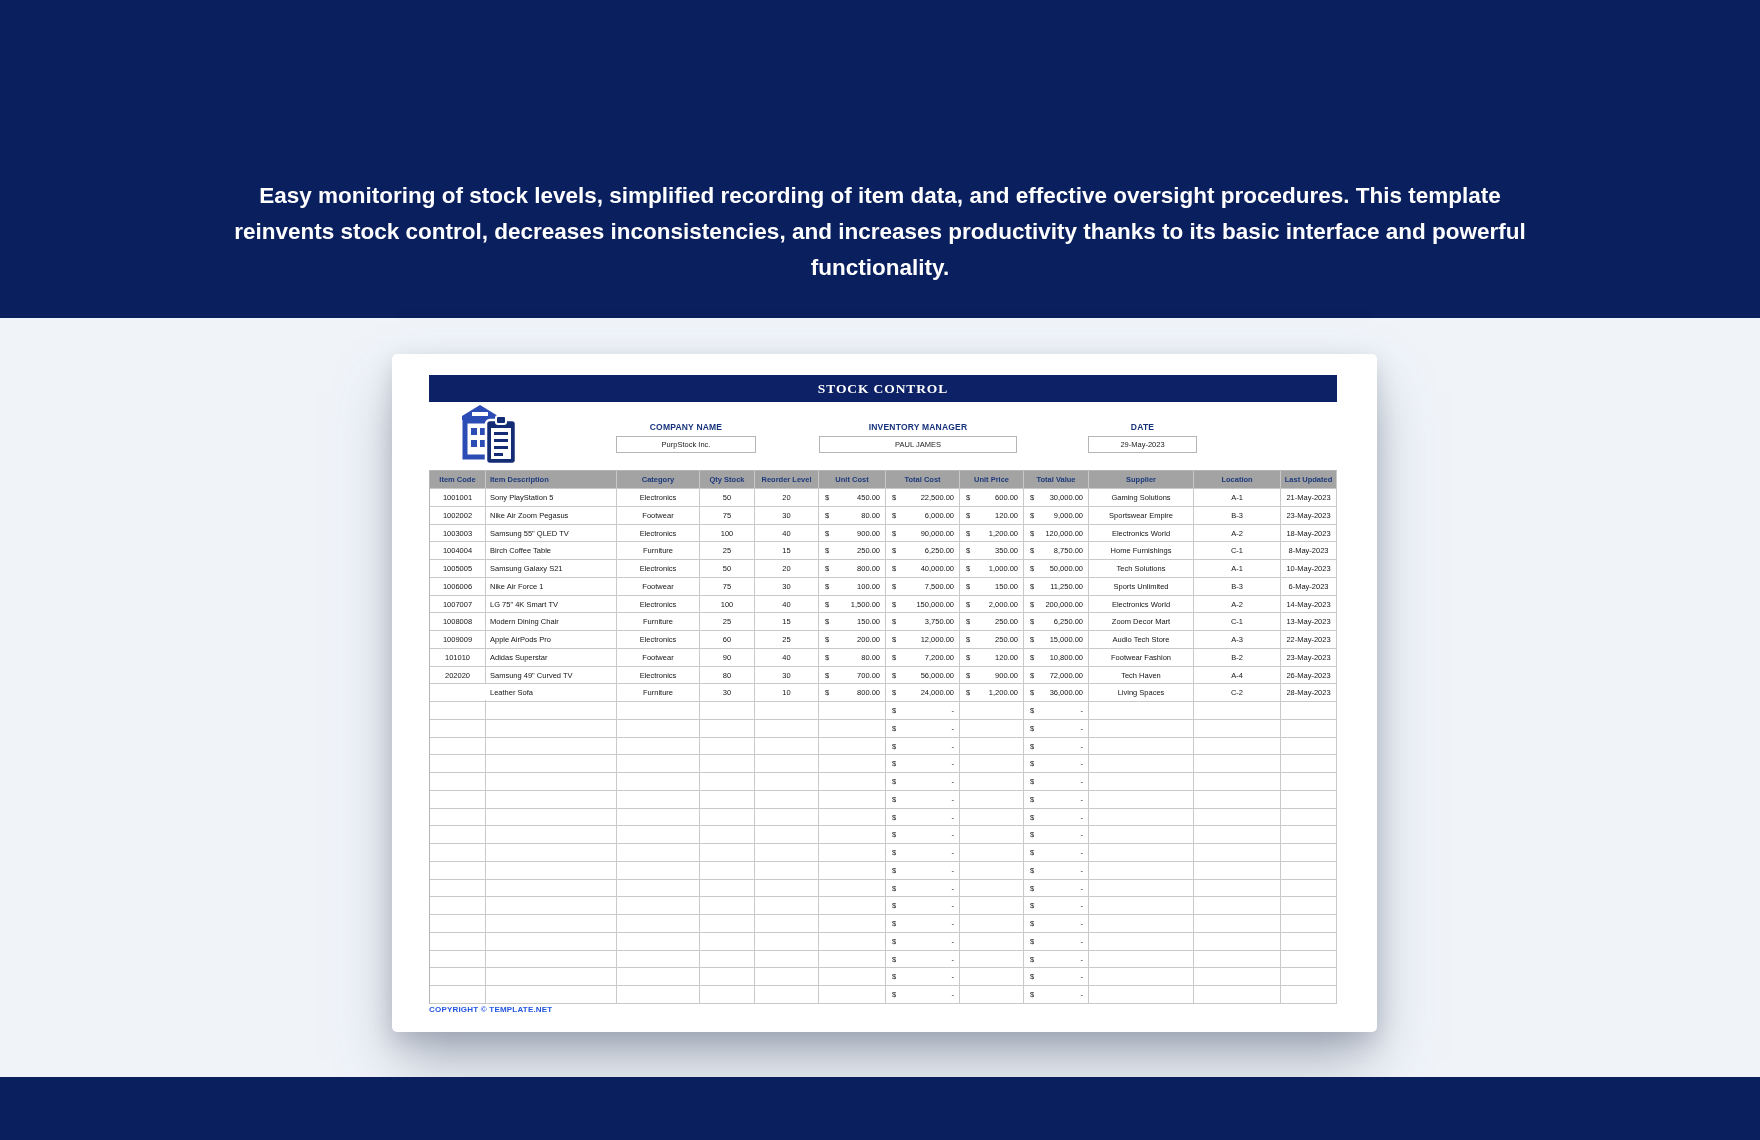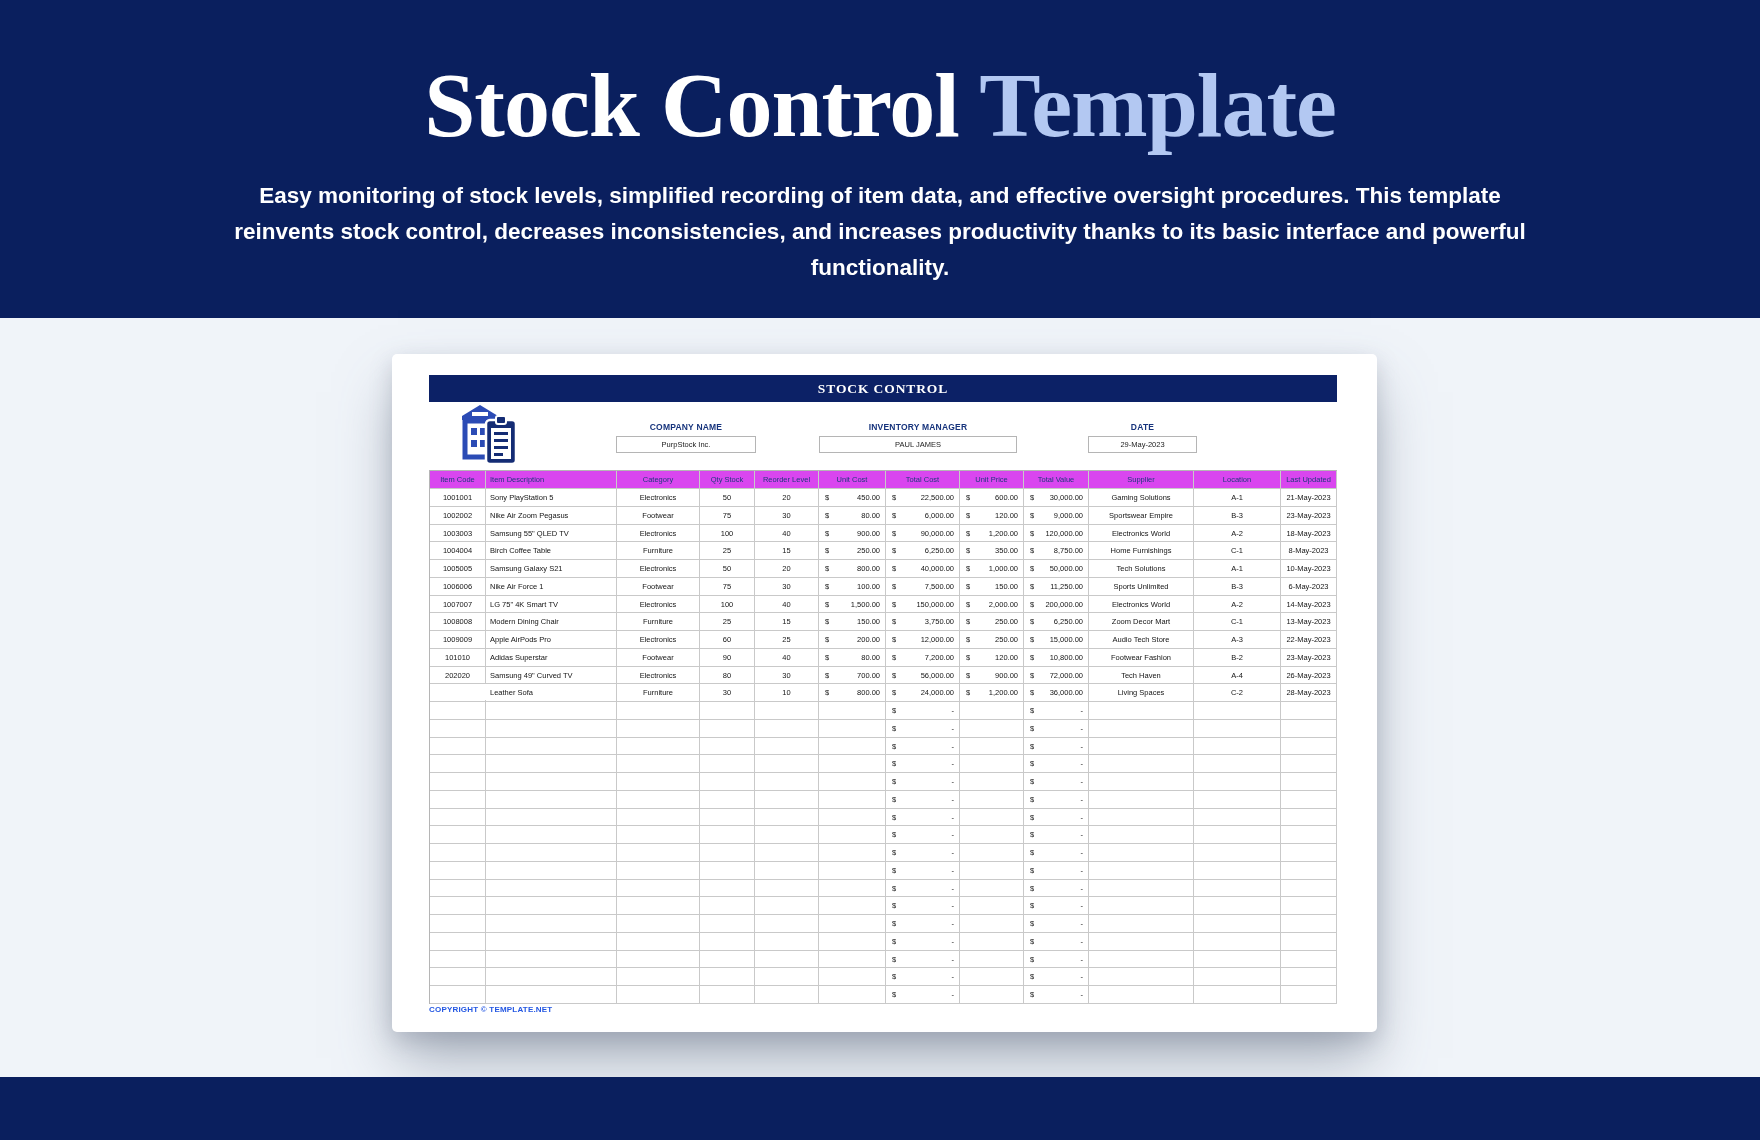--- a/index.html
+++ b/index.html
@@ -35,37 +35,36 @@
              border:1px solid #b5b5b5;font-size:7.5px;text-align:center;color:#222;}
 
   
   .table{position:absolute;left:37px;top:116px;width:907px;
          border-left:1px solid #b5b5b5;border-top:1px solid #b5b5b5;background:#fff;}
   .trow{display:flex;height:17.75px;}
   .trow.header{height:18px;}
   .tcell{box-sizing:border-box;flex:0 0 auto;border-right:1px solid #c9c9c9;
          border-bottom:1px solid #c9c9c9;font-size:7.5px;line-height:17.75px;
          text-align:center;color:#141414;overflow:hidden;white-space:nowrap;}
-  .trow.header .tcell{background:#d946ef;font-weight:400;color:#1d3a7c;line-height:18px;}
+  .trow.header .tcell{background:#a3a3a3;font-weight:700;color:#1d3a7c;line-height:18px;}
   .tcell.desc{text-align:left;padding-left:4px;}
   .tcell.money{display:flex;justify-content:space-between;padding:0 5px 0 6px;}
   .tcell.money .amt{text-align:right;}
 
   .copyright{position:absolute;left:37px;top:651px;font-size:8px;font-weight:700;
              color:#2357e3;letter-spacing:.2px;cursor:pointer;}
 
   .footer{position:absolute;left:0;top:1077px;width:100%;height:63px;background:#0a1f5e;}
 </style>
 </head>
 <body>
 
 <div class="page">
 
   <header class="hero">
-    <h1><span>Stock Control</span> <span class="accent">Template</span></h1>
     <p class="sub">Easy monitoring of stock levels, simplified recording of item data, and effective oversight procedures. This template reinvents stock control, decreases inconsistencies, and increases productivity thanks to its basic interface and powerful functionality.</p>
   </header>
 
   <div class="card">
 
     <div class="sheet-title">STOCK CONTROL</div>
 
     <div class="sheet-icon">
       <svg width="58" height="64" viewBox="0 0 58 64" xmlns="http://www.w3.org/2000/svg">
 

